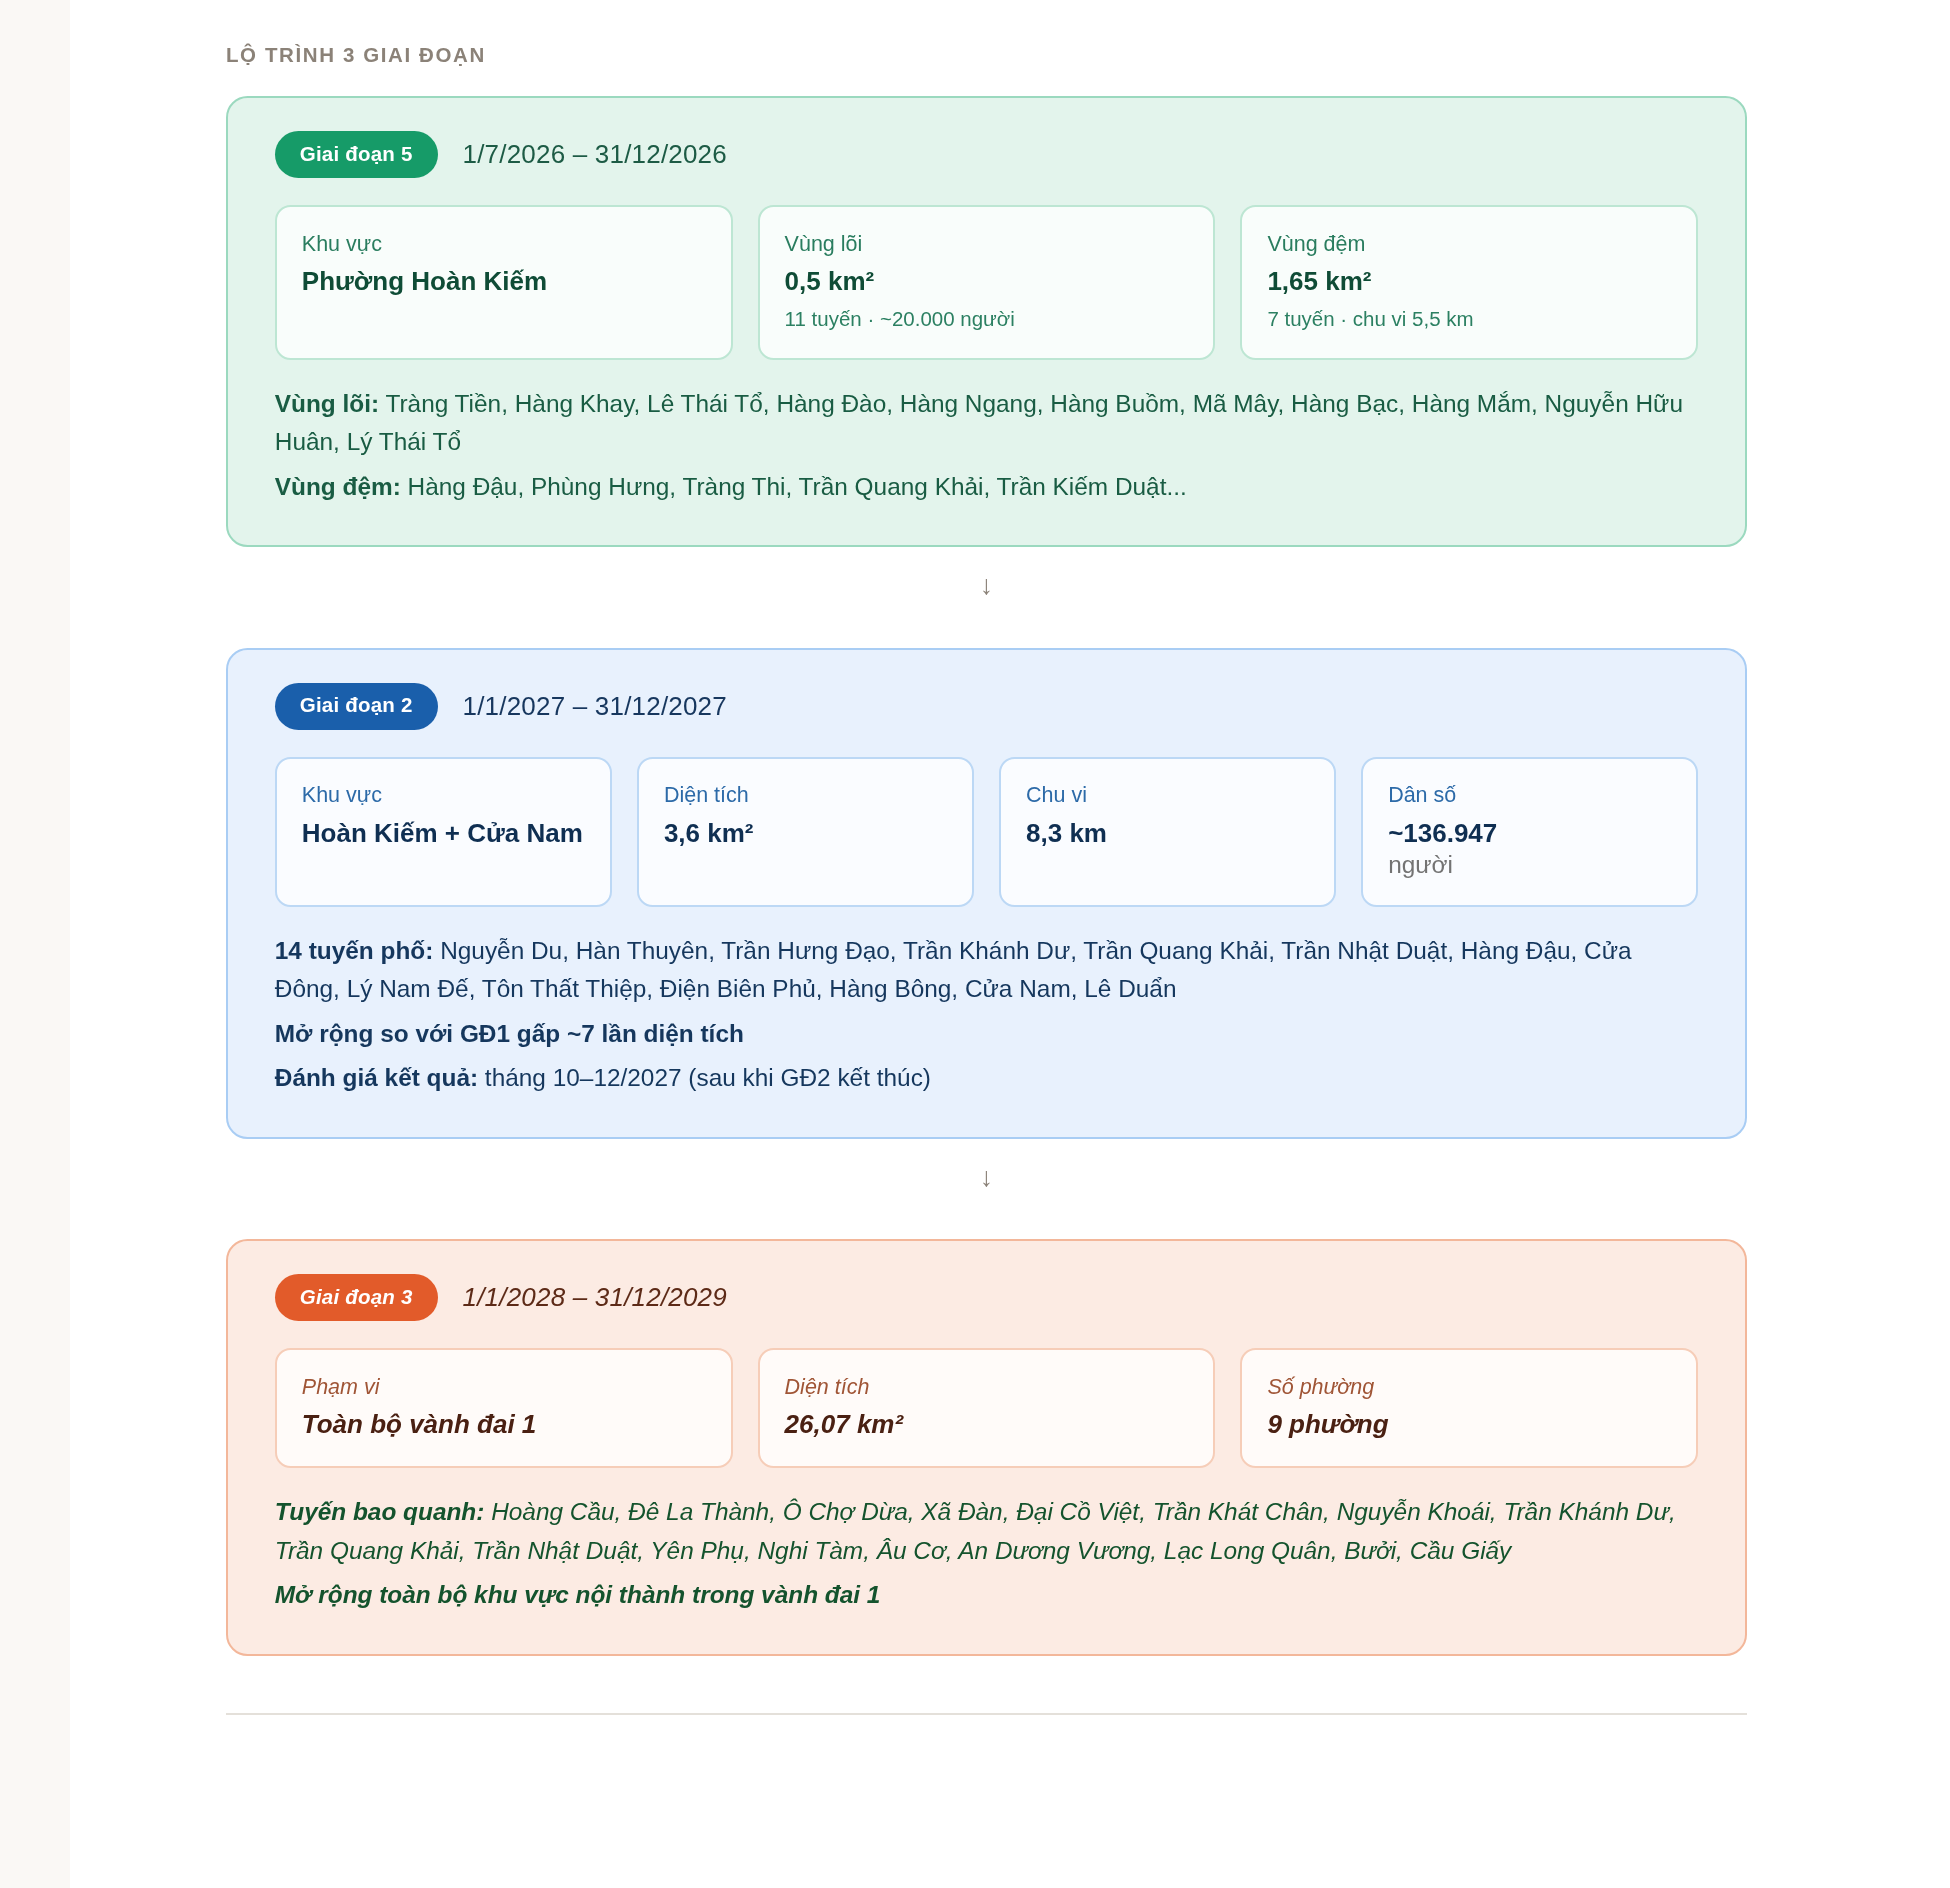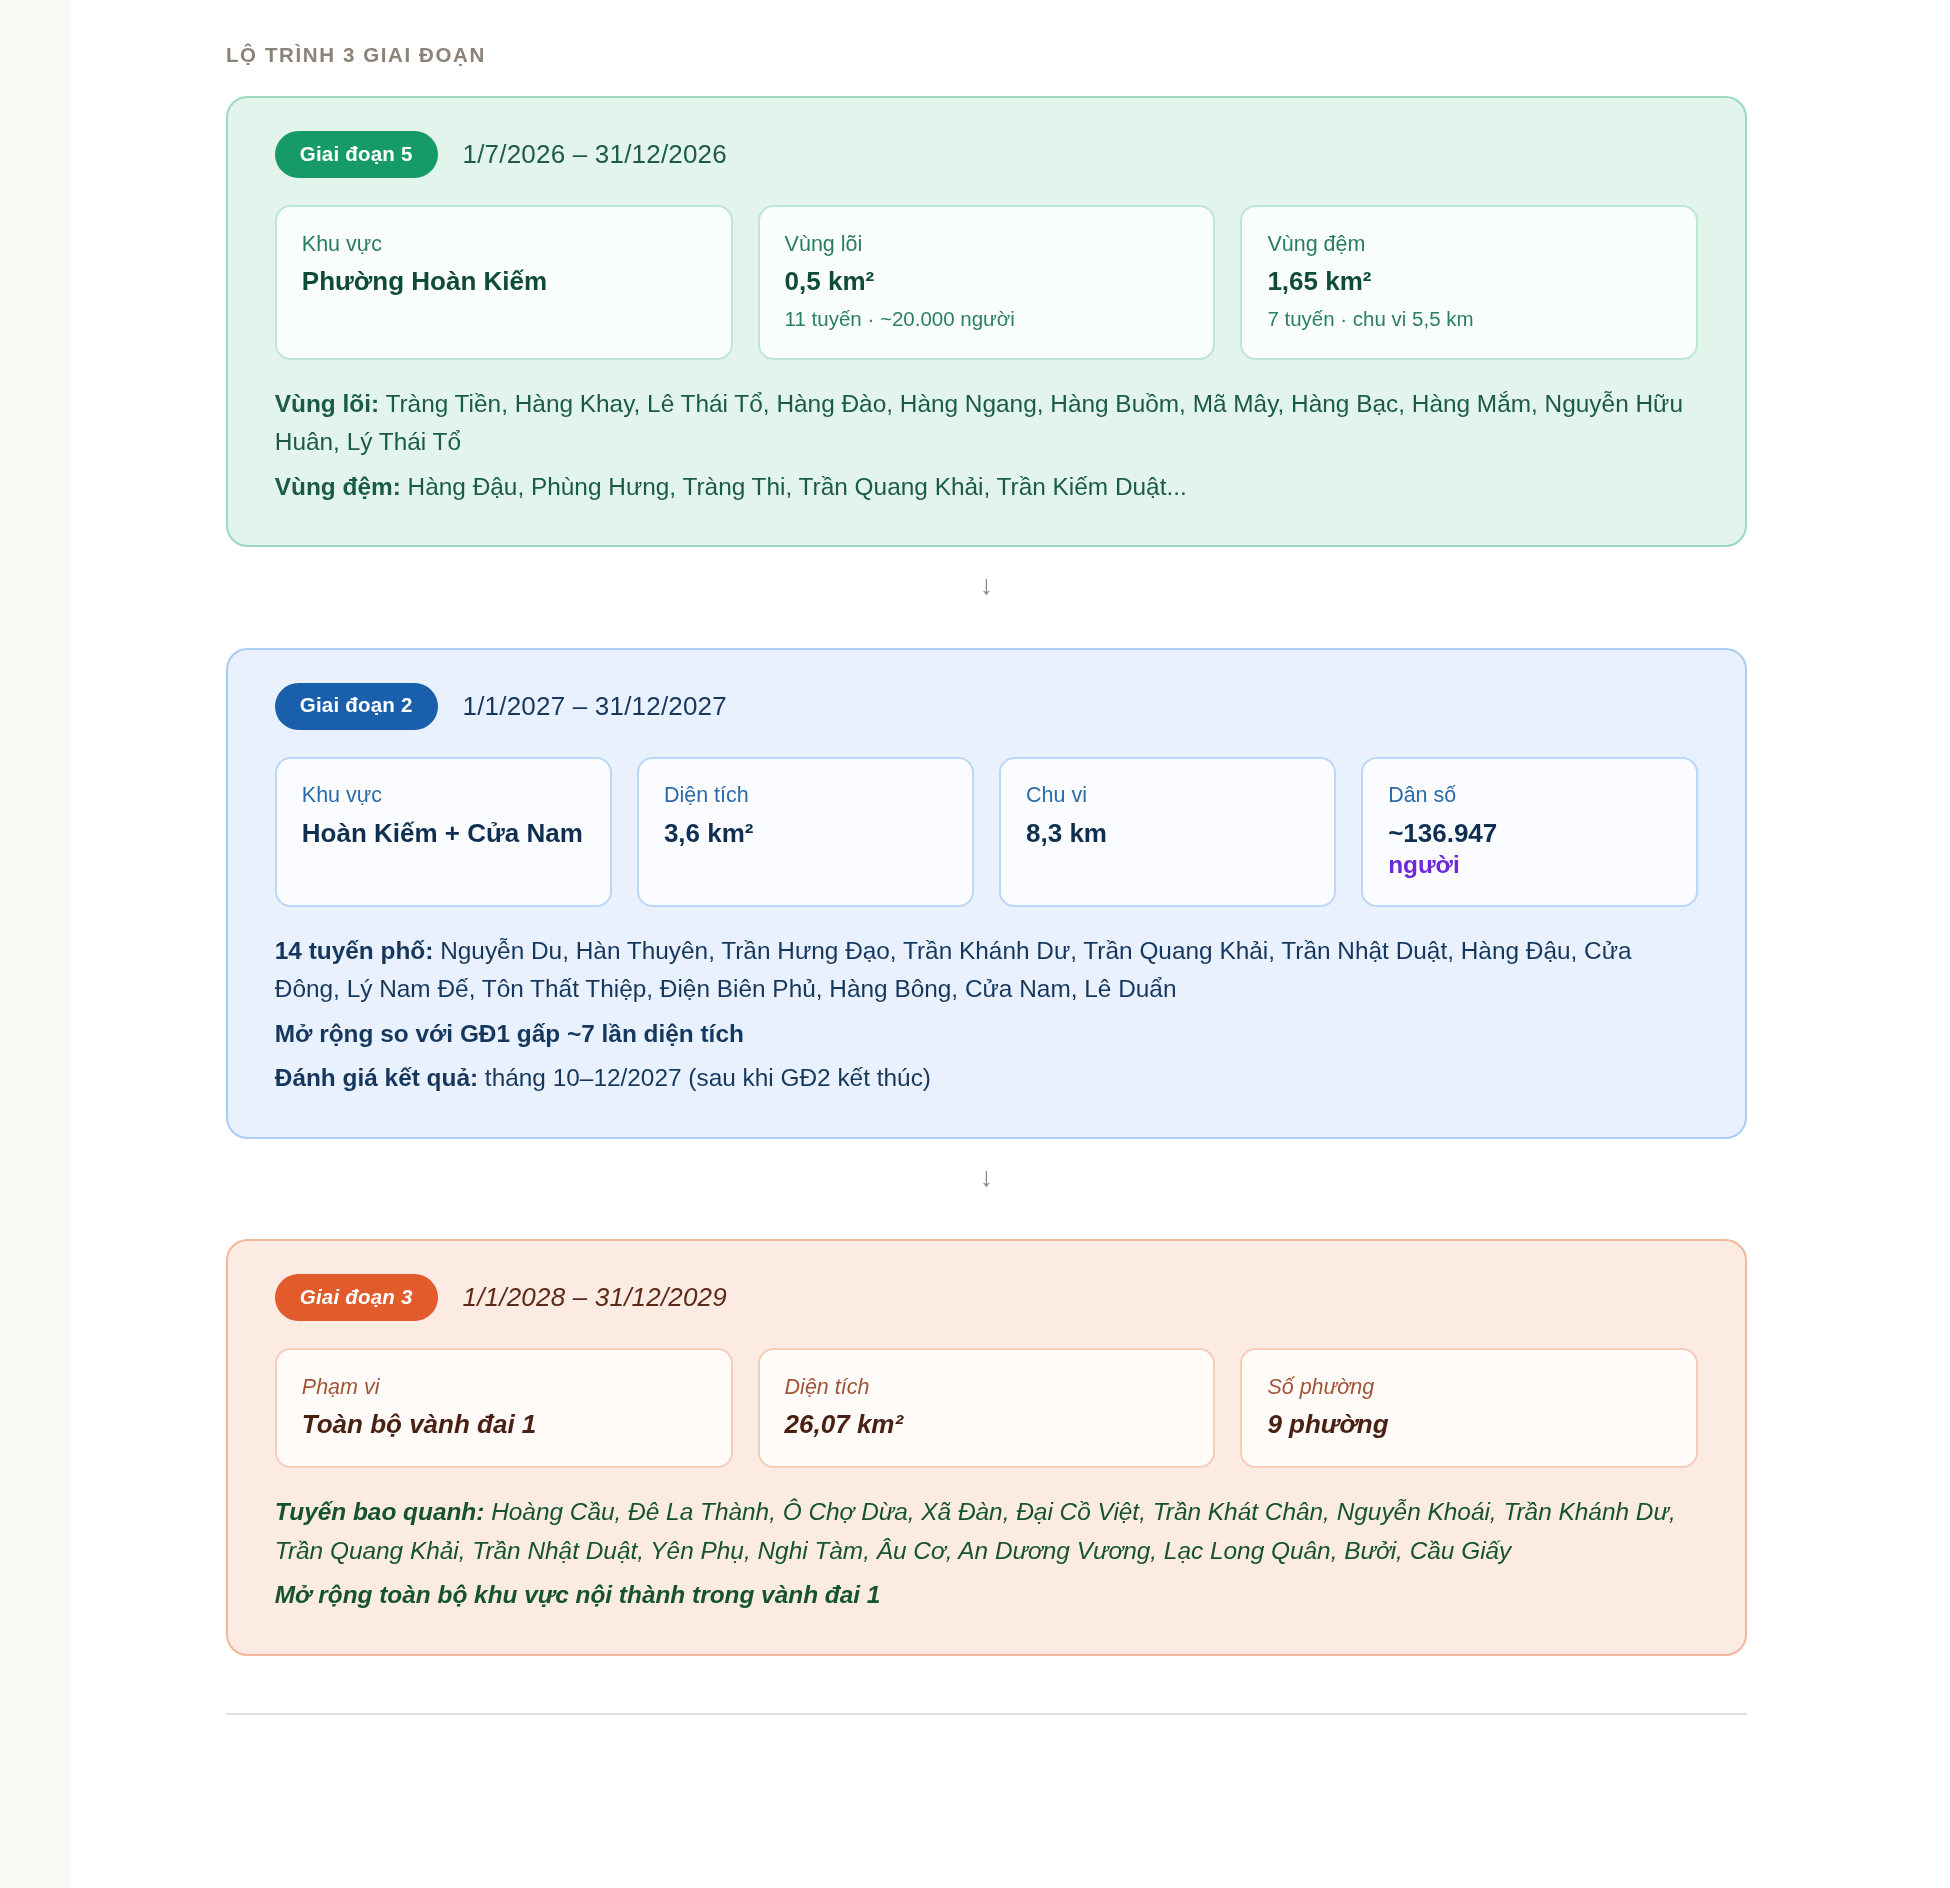--- a/index.html
+++ b/index.html
@@ -126,21 +126,21 @@
     margin-top: 7.8px;
     font-size: 20.5px;
     line-height: 1.3;
   }
   .p1 .metric-sub { color: #2c8062; }
   .metric-value .wrapline {
     display: block;
     font-weight: normal;
     font-size: 24.4px;
   }
-  .p2 .metric-value .wrapline { color: #6d28d9; font-weight: bold; }
+  .p2 .metric-value .wrapline { color: #737373; }
 
   
   .notes {
     margin-top: 25px;
     padding: 0 9.8px;
   }
   .note {
     font-size: 24.4px;
     line-height: 1.58;
     margin-top: 5.9px;

